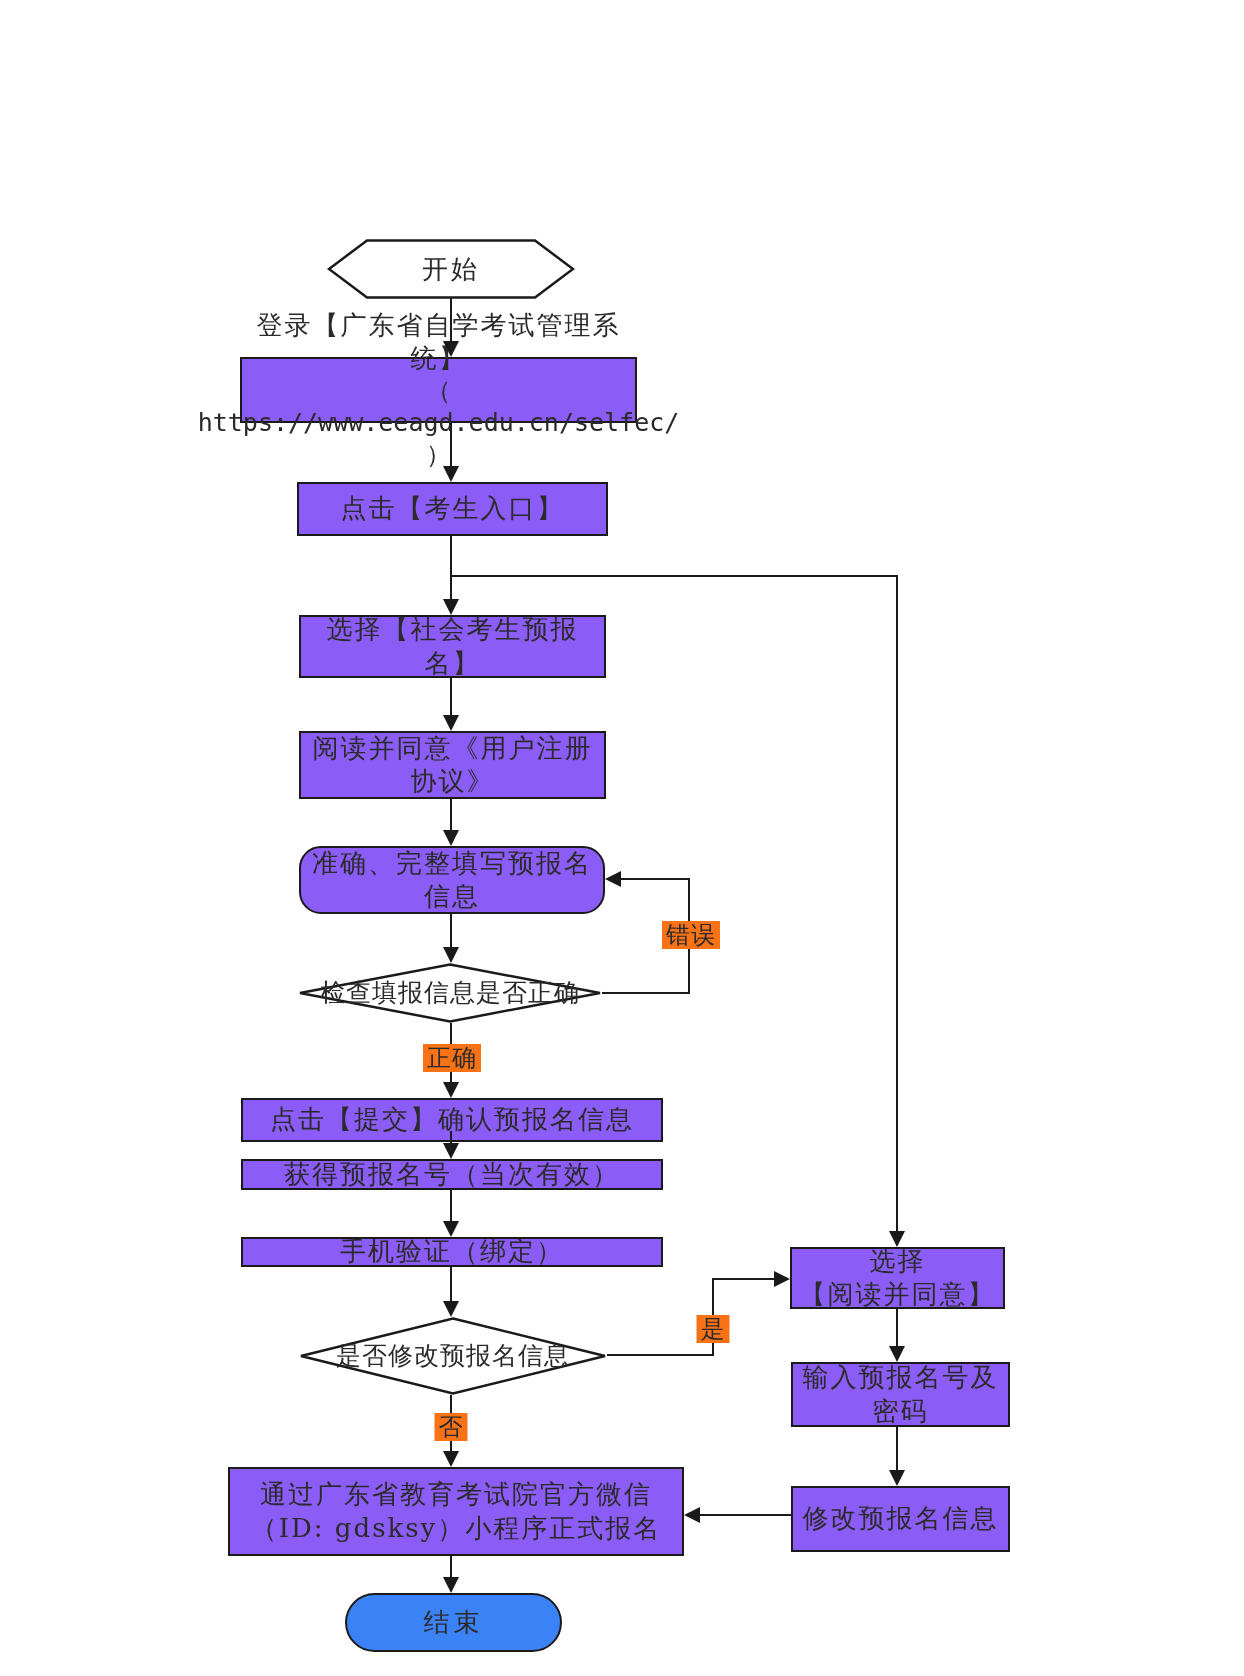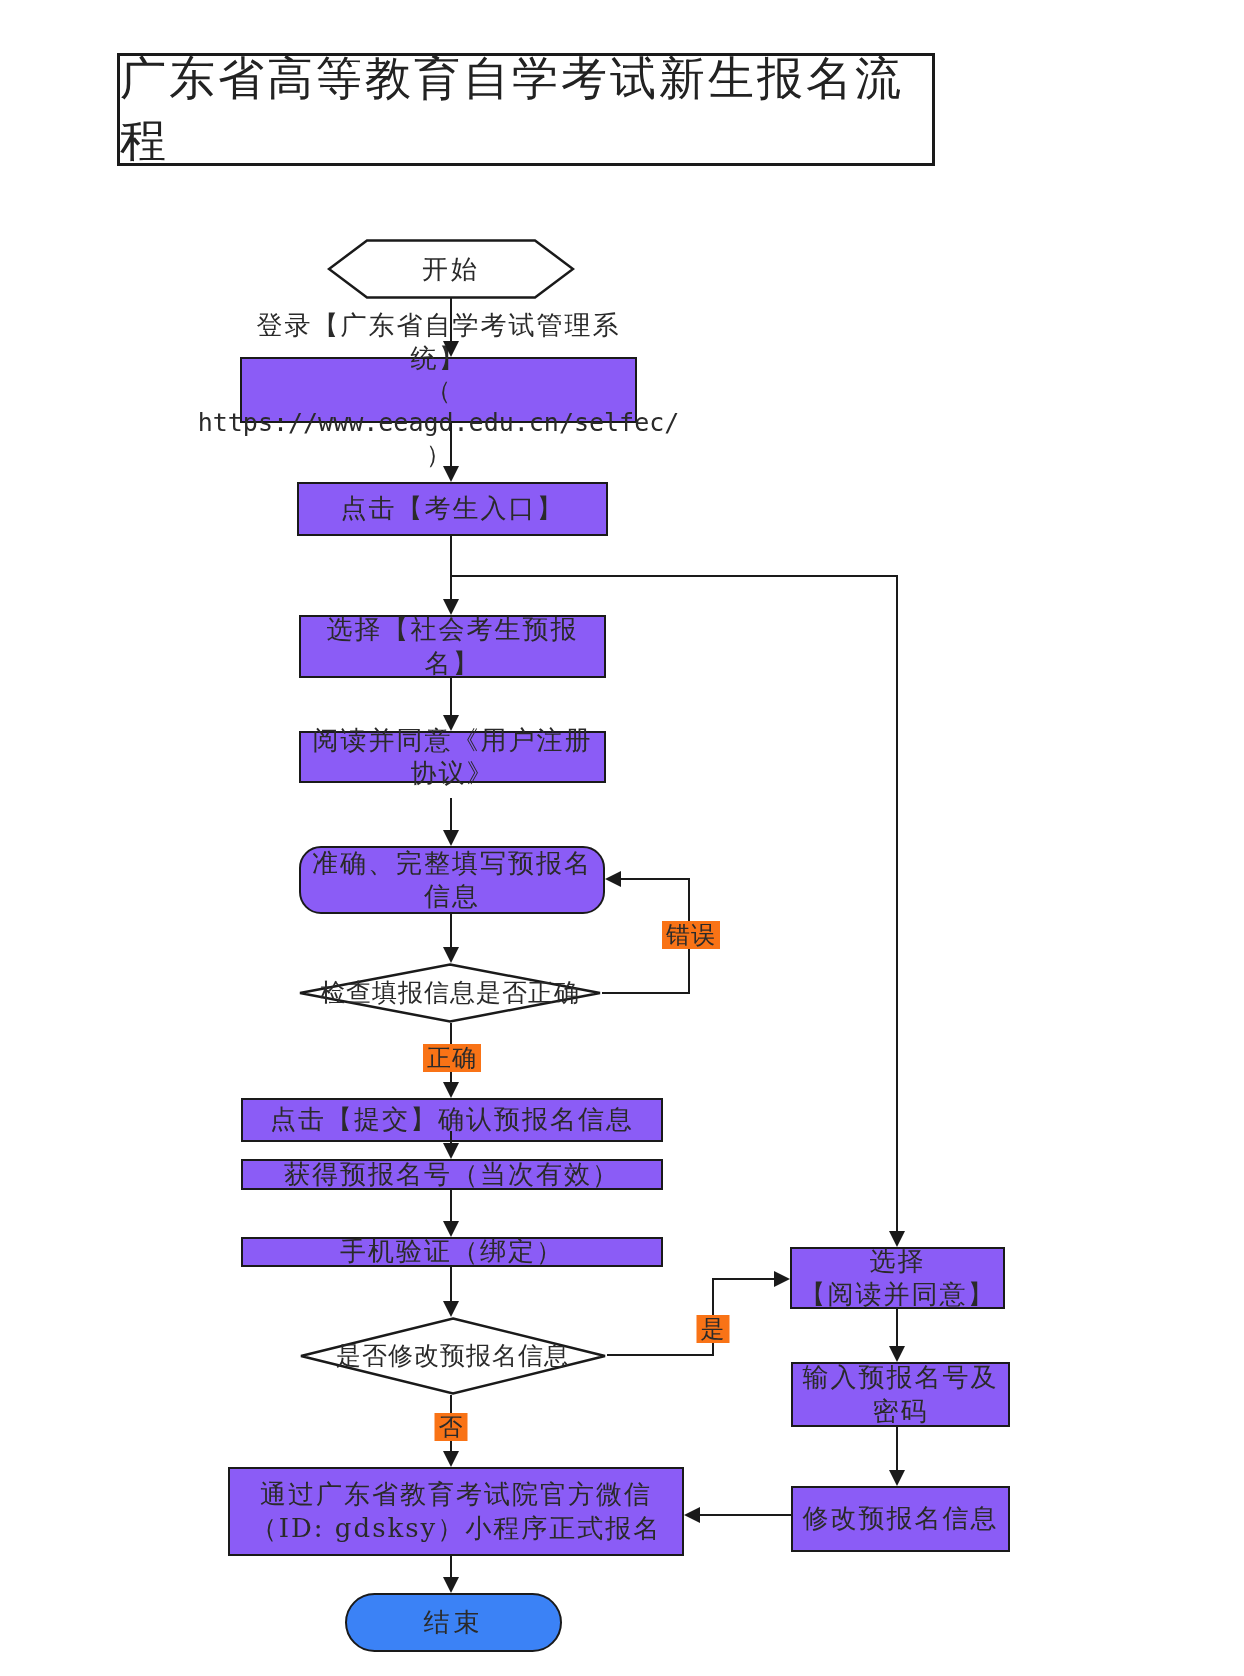--- a/index.html
+++ b/index.html
@@ -68,23 +68,20 @@
     transform:translate(-50%,-50%);
     white-space:nowrap;
   }
   .mono{font-family:"DejaVu Sans Mono", monospace;letter-spacing:0;font-size:25px;}
 </style>
 </head>
 <body>
 
 <div id="canvas">
 
-  <div class="title-box">
-    <span>广东省高等教育自学考试新生报名流程</span>
-  </div>
 
   <div class="shape" style="left:327px;top:239px;width:248px;height:60px;">
     <svg width="248" height="60">
       <polygon points="40,1.5 208,1.5 246,30 208,58.5 40,58.5 2,30" fill="#ffffff" stroke="#1a1a1a" stroke-width="2.5"></polygon>
     </svg>
     <div class="stext">开始</div>
   </div>
 
   <div class="box" style="left:240px;top:357px;width:397px;height:66px;">
     <div>登录【广东省自学考试管理系统】</div>
@@ -92,21 +89,21 @@
   </div>
 
   <div class="box" style="left:297px;top:482px;width:311px;height:54px;">
     <div>点击【考生入口】</div>
   </div>
 
   <div class="box" style="left:299px;top:615px;width:307px;height:63px;">
     <div>选择【社会考生预报名】</div>
   </div>
 
-  <div class="box" style="left:299px;top:731px;width:307px;height:52px;">
+  <div class="box" style="left:299px;top:731px;width:307px;height:68px;">
     <div>阅读并同意《用户注册协议》</div>
   </div>
 
   <div class="box" style="left:299px;top:846px;width:306px;height:68px;border-radius:22px;">
     <div>准确、完整填写预报名信息</div>
   </div>
 
   <div class="shape" style="left:298px;top:963px;width:304px;height:60px;">
     <svg width="304" height="60">
       <polygon points="152,1.5 302,30 152,58.5 2,30" fill="#ffffff" stroke="#1a1a1a" stroke-width="2.5"></polygon>

